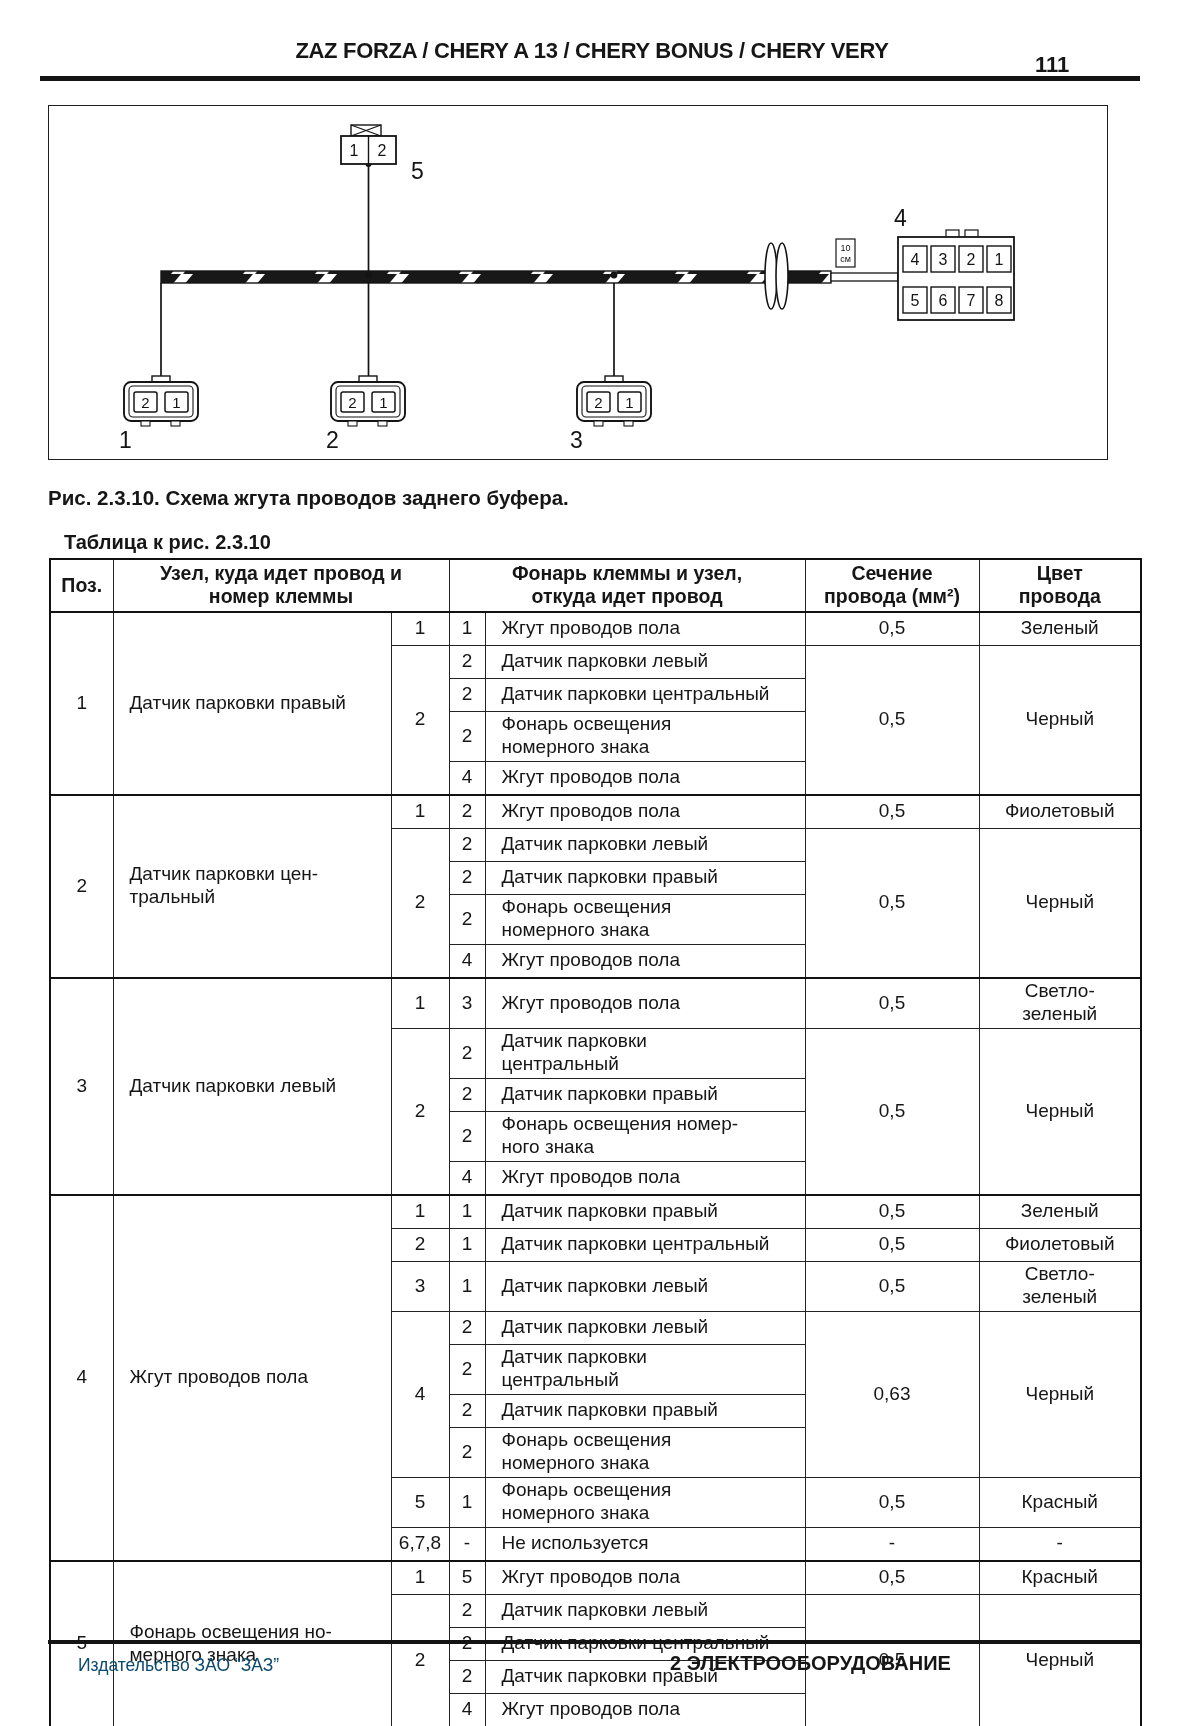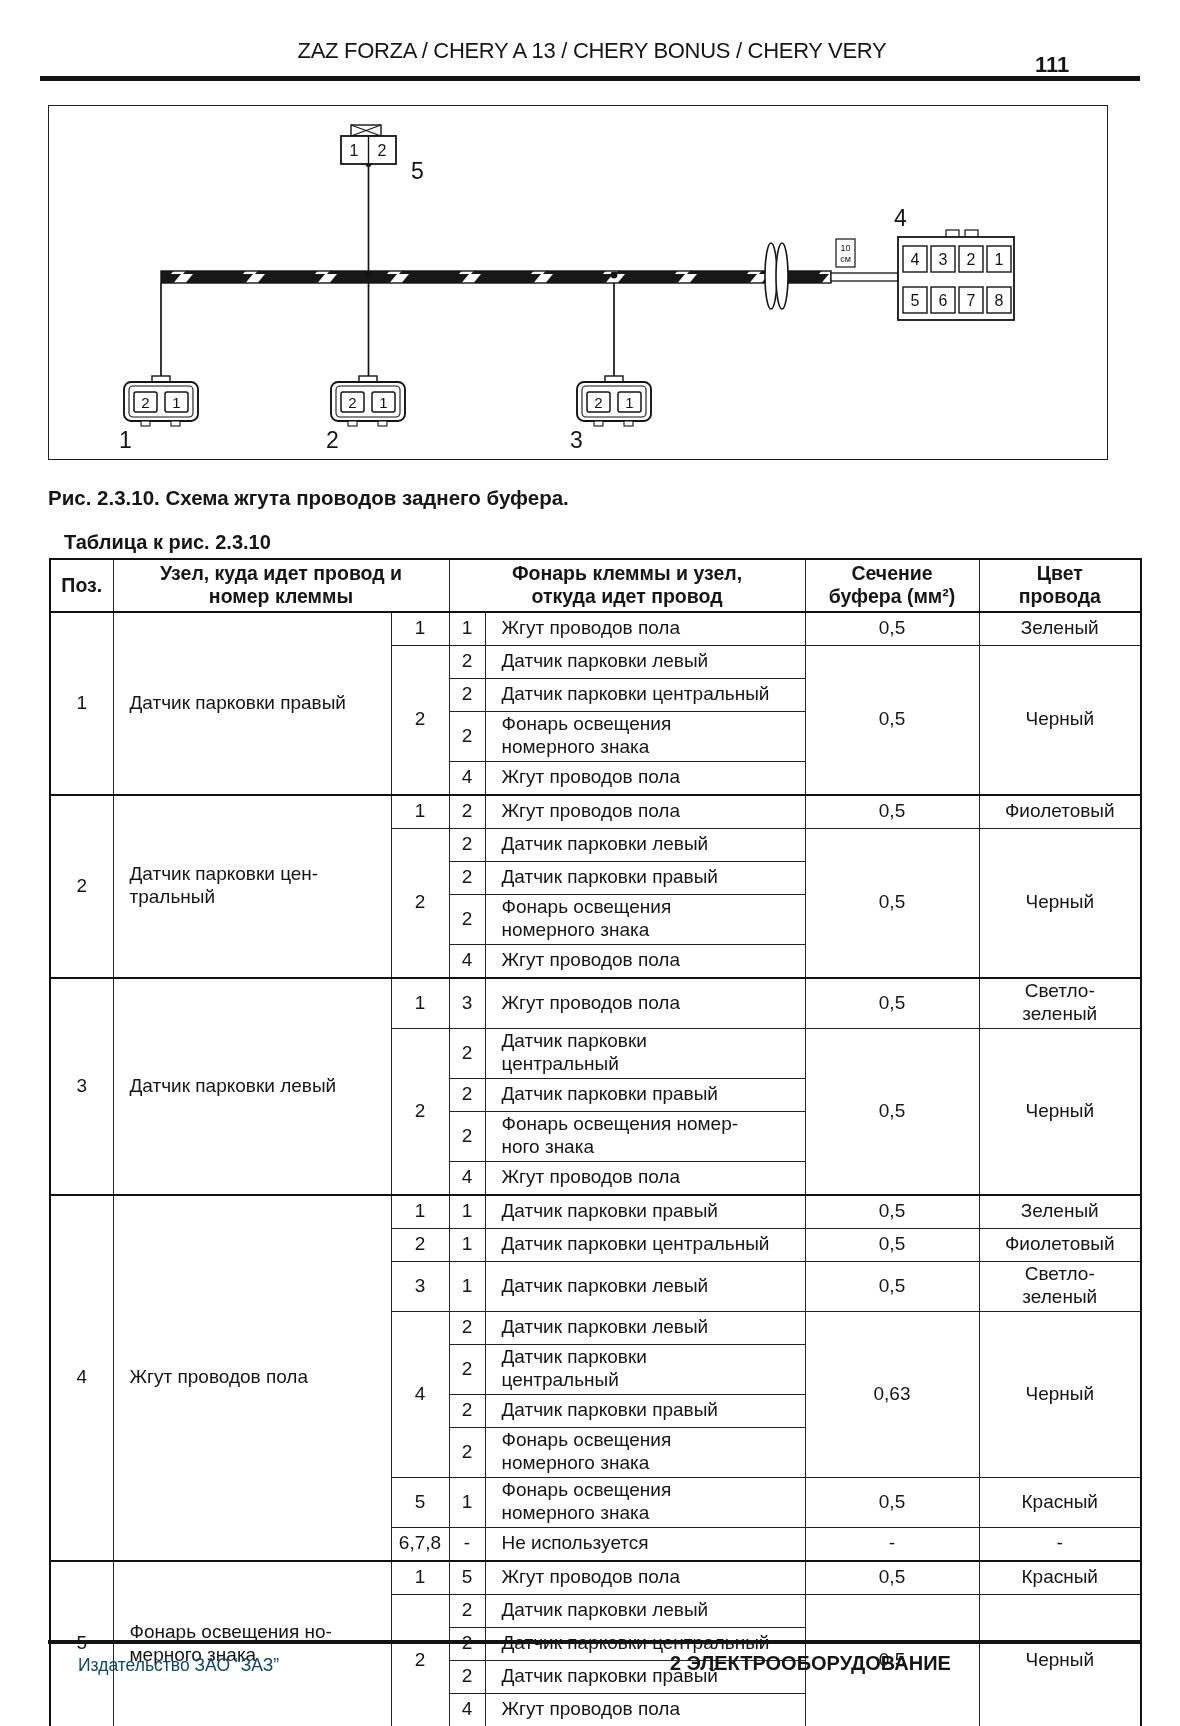--- a/index.html
+++ b/index.html
@@ -1,19 +1,19 @@
 <!DOCTYPE html>
 <html><head>
 <meta charset="utf-8">
 <style>
   html,body{margin:0;padding:0;background:#ffffff;}
   body{width:1180px;height:1726px;position:relative;font-family:"Liberation Sans",sans-serif;color:#161616;}
   .abs{position:absolute;}
   
-  .hdr-title{left:150px;top:38px;width:884px;text-align:center;font-size:22px;font-weight:normal;letter-spacing:-0.3px;}
+  .hdr-title{left:150px;top:38px;width:884px;text-align:center;font-size:22px;font-weight:bold;letter-spacing:-0.3px;}
   .hdr-num{left:1035px;top:52px;width:80px;font-size:22px;font-weight:bold;}
   .hdr-rule{left:40px;top:76px;width:1100px;height:5px;background:#141414;}
   
   .fig-frame{left:48px;top:105px;width:1060px;height:355px;border:1.6px solid #1f1f1f;box-sizing:border-box;}
   .caption{left:48px;top:486px;font-size:20.5px;font-weight:bold;}
   .tbl-title{left:64px;top:531px;font-size:20px;font-weight:bold;}
   
   .tbl-wrap{left:49px;top:558px;}
   table{border-collapse:collapse;table-layout:fixed;width:1091px;border:2.6px solid #111;}
   th,td{border:1.5px solid #242424;vertical-align:middle;white-space:pre-line;line-height:1.2;font-size:19px;overflow:hidden;}
@@ -160,21 +160,21 @@
           <col style="width:162px">
       </colgroup>
       <thead>
         <tr>
           <th>Поз.</th>
           <th colspan="2">Узел,  куда идет провод и
 номер клеммы</th>
           <th colspan="2">Фонарь клеммы и узел,
 откуда идет провод</th>
           <th>Сечение
-буфера (мм²)</th>
+провода (мм²)</th>
           <th>Цвет
 провода</th>
         </tr>
       </thead>
       <tbody>
 
         <tr class="grp h1">
           <td class="c-pos" rowspan="5">1</td>
           <td class="c-node" rowspan="5">Датчик парковки правый</td>
           <td class="c-term">1</td>

